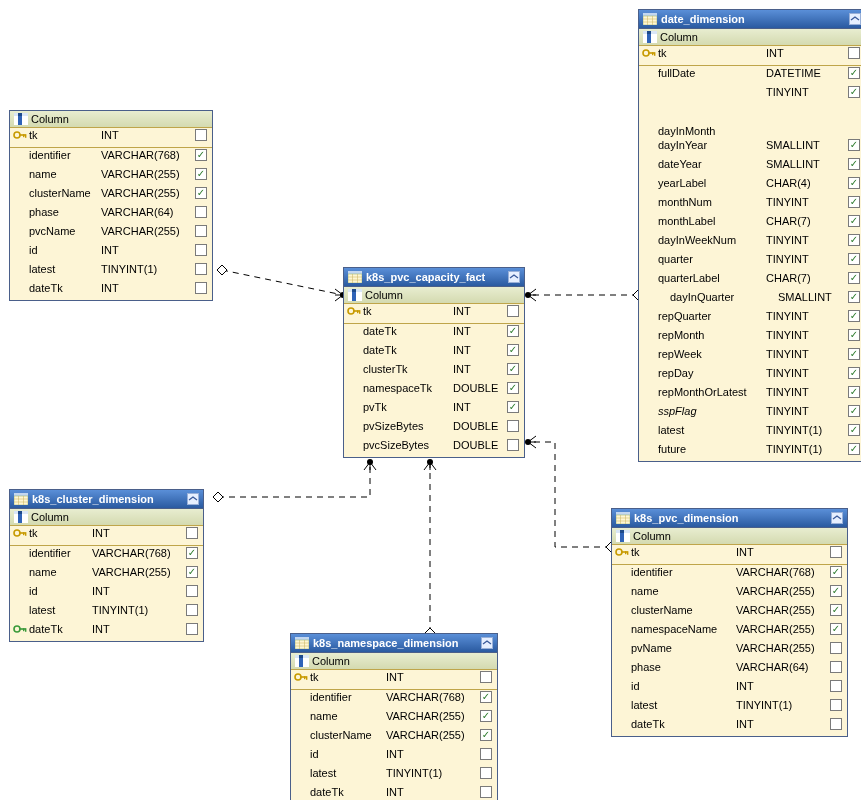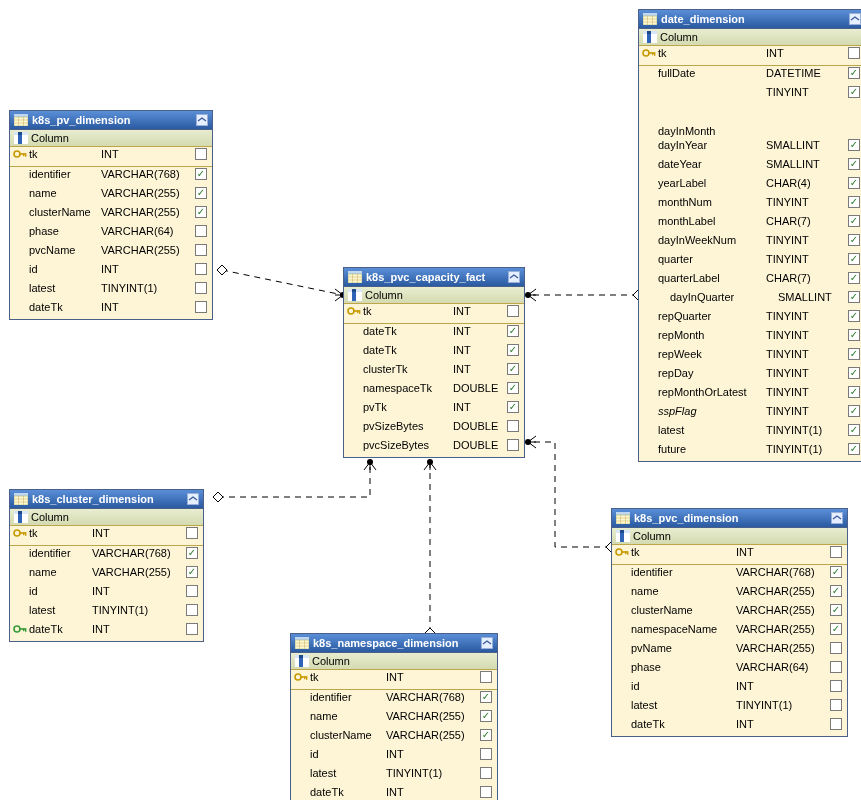--- a/index.html
+++ b/index.html
@@ -152,37 +152,20 @@
       <path d="M 611 547 L 555 547 L 555 442 L 528 442" fill="none" stroke="#000" stroke-width="1" stroke-dasharray="6,5"></path>
       <polygon points="606,547 611,542 616,547 611,552" fill="#fff" stroke="#000" stroke-width="1"></polygon>
       <g>
         <circle cx="528" cy="442" r="3" fill="#000"></circle>
         <line x1="528" y1="442" x2="536" y2="448" stroke="#000" stroke-width="1"></line>
         <line x1="528" y1="442" x2="536" y2="436" stroke="#000" stroke-width="1"></line>
         <line x1="528" y1="442" x2="536" y2="442" stroke="#000" stroke-width="1"></line>
       </g>
     </svg>
 <div class="table-box" style="left: 9px; top: 110px;">
-      <div class="title-bar">
-        <span class="table-icon"><svg viewBox="0 0 14 12" width="14" height="12">
-            <rect x="0" y="0" width="14" height="3" fill="#c2d6f0"></rect>
-            <rect x="0" y="3" width="14" height="9" fill="#fff6d2" stroke="#8a6" stroke-width="0.5"></rect>
-            <line x1="0" y1="6" x2="14" y2="6" stroke="#c7b15a" stroke-width="0.5"></line>
-            <line x1="0" y1="9" x2="14" y2="9" stroke="#c7b15a" stroke-width="0.5"></line>
-            <line x1="4.5" y1="3" x2="4.5" y2="12" stroke="#c7b15a" stroke-width="0.5"></line>
-            <line x1="9.5" y1="3" x2="9.5" y2="12" stroke="#c7b15a" stroke-width="0.5"></line>
-          </svg></span>
-        <span>k8s_pv_dimension</span>
-        <span class="collapse-icon">
-          <svg viewBox="0 0 12 12" width="12" height="12">
-            <rect x="0.5" y="0.5" width="11" height="11" fill="#e6efff" stroke="#99b0d8"></rect>
-            <path d="M2 7 L6 4 L10 7" fill="none" stroke="#3a5a9a" stroke-width="1.3"></path>
-          </svg>
-        </span>
-      </div>
       <div class="sub-header">
         <span class="col-icon"><svg viewBox="0 0 14 12" width="14" height="12">
             <rect x="0" y="0" width="14" height="3" fill="#d9e6f7"></rect>
             <rect x="0" y="3" width="14" height="9" fill="#fff"></rect>
             <rect x="4" y="0" width="4" height="12" fill="#2f63b8"></rect>
             <rect x="4" y="0" width="4" height="3" fill="#1e4a8a"></rect>
           </svg></span>
         <span>Column</span>
       </div>
       <div class="rows">

